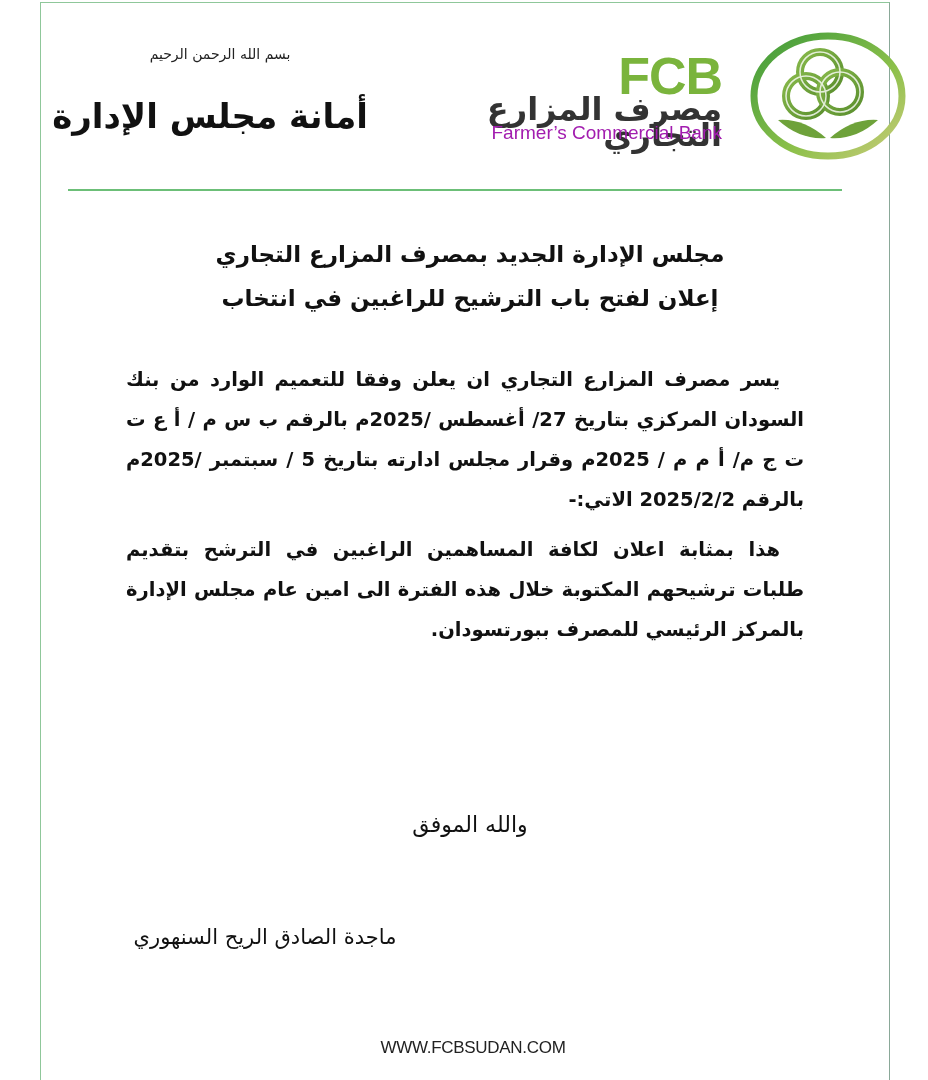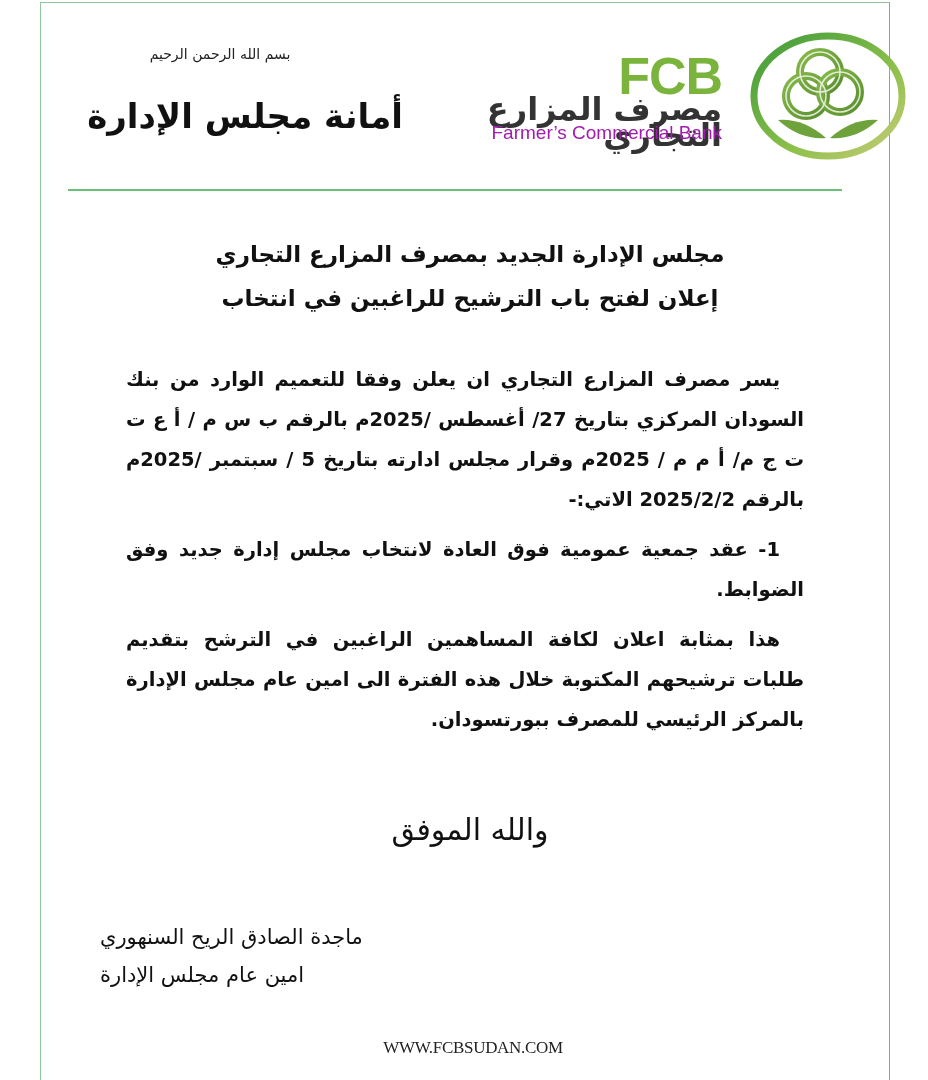--- a/index.html
+++ b/index.html
@@ -1,33 +1,33 @@
 <!DOCTYPE html>
 <html><head>
   <meta charset="utf-8">
   <style>
     html, body { margin: 0; padding: 0; background: #ffffff; }
     body { width: 928px; height: 1080px; position: relative; overflow: hidden; font-family: "DejaVu Sans", sans-serif; color: #111; }
     .frame { position: absolute; left: 40px; top: 2px; width: 850px; height: 1090px; border: 1px solid #8fc79a; border-right-color: #8aa898; box-sizing: border-box; }
     .header { position: absolute; left: 0; top: 0; width: 879px; height: 200px; }
     .basmala { position: absolute; left: 120px; top: 46px; width: 200px; text-align: center; direction: rtl; font-size: 14px; color: #222; }
-    .dept-title { position: absolute; left: 40px; top: 96px; width: 340px; text-align: center; direction: rtl; font-size: 34px; font-weight: bold; color: #111; margin-left: 35px; }
+    .dept-title { position: absolute; left: 40px; top: 96px; width: 340px; text-align: center; direction: rtl; font-size: 34px; font-weight: bold; color: #111; }
     .logo-wrap { position: absolute; left: 410px; top: 28px; width: 470px; height: 140px; margin-left: 38px; }
     .logo-fcb { position: absolute; right: 196px; top: 22px; font-family: "Liberation Sans", sans-serif; font-weight: bold; font-size: 52px; line-height: 52px; color: #7ab43c; letter-spacing: -1px; }
     .logo-ar { position: absolute; right: 196px; top: 68px; direction: rtl; font-size: 32px; line-height: 26px; color: #333; font-weight: bold; }
     .logo-en { position: absolute; right: 196px; top: 94px; font-family: "Liberation Sans", sans-serif; font-size: 19px; line-height: 22px; color: #a21caf; white-space: nowrap; }
     .emblem { position: absolute; right: 10px; top: 2px; width: 160px; height: 130px; }
     .divider { position: absolute; left: 68px; top: 189px; width: 774px; height: 2px; background: #6cbf78; }
     .notice-title { position: absolute; left: 180px; top: 232px; width: 580px; text-align: center; direction: rtl; font-size: 23px; font-weight: bold; line-height: 44px; color: #111; }
     .body-text { position: absolute; left: 116px; top: 350px; width: 698px; direction: rtl; text-align: justify; text-align-last: right; font-size: 19.5px; line-height: 40px; color: #111; font-weight: bold; }
     .body-text p { margin: 10px; }
     .body-text .indent { text-indent: 24px; }
-    .closing { position: absolute; left: 340px; top: 812px; width: 260px; text-align: center; direction: rtl; font-size: 30px; color: #111; }
-    .signature { position: absolute; left: 100px; top: 918px; width: 330px; direction: rtl; text-align: left; font-size: 21px; line-height: 38px; color: #111; }
-    .website { position: absolute; left: 300px; top: 1038px; width: 346px; text-align: center; font-family: Liberation Serif, serif; font-size: 17px; color: #222; letter-spacing: -0.3px; }
+    .closing { position: absolute; left: 340px; top: 812px; width: 260px; text-align: center; direction: rtl; font-size: 22px; color: #111; }
+    .signature { position: absolute; left: 100px; top: 918px; width: 330px; direction: rtl; text-align: center; font-size: 21px; line-height: 38px; color: #111; }
+    .website { position: absolute; left: 300px; top: 1038px; width: 346px; text-align: center; font-family: Liberation Sans, sans-serif; font-size: 17px; color: #222; letter-spacing: -0.3px; }
   </style>
 </head>
 <body>
 
 <div class="frame"></div>
 
 <div class="header">
   <div class="basmala">بسم الله الرحمن الرحيم</div>
   <div class="dept-title">أمانة مجلس الإدارة</div>
 
@@ -66,24 +66,22 @@
 
 <div class="divider"></div>
 
 <div class="notice-title">
   <div>مجلس الإدارة الجديد بمصرف المزارع التجاري</div>
   <div>إعلان لفتح باب الترشيح للراغبين في انتخاب</div>
 </div>
 
 <div class="body-text">
   <p class="indent">يسر مصرف المزارع التجاري ان يعلن وفقا للتعميم الوارد من بنك السودان المركزي بتاريخ 27/ أغسطس /2025م بالرقم ب س م / أ ع ت ت ج م/ أ م م / 2025م وقرار مجلس ادارته بتاريخ 5 / سبتمبر /2025م بالرقم 2025/2/2 الاتي:-</p>
-  <p class="indent">1- عقد جمعية عمومية فوق العادة لانتخاب مجلس إدارة جديد وفق الضوابط.</p>
   <p class="indent">هذا بمثابة اعلان لكافة المساهمين الراغبين في الترشح بتقديم طلبات ترشيحهم المكتوبة خلال هذه الفترة الى امين عام مجلس الإدارة بالمركز الرئيسي للمصرف ببورتسودان.</p>
 </div>
 
 <div class="closing">والله الموفق</div>
 
 <div class="signature">
   <div>ماجدة الصادق الريح السنهوري</div>
-  <div>امين عام مجلس الإدارة</div>
 </div>
 
 <div class="website">WWW.FCBSUDAN.COM</div>
 
 </body></html>

